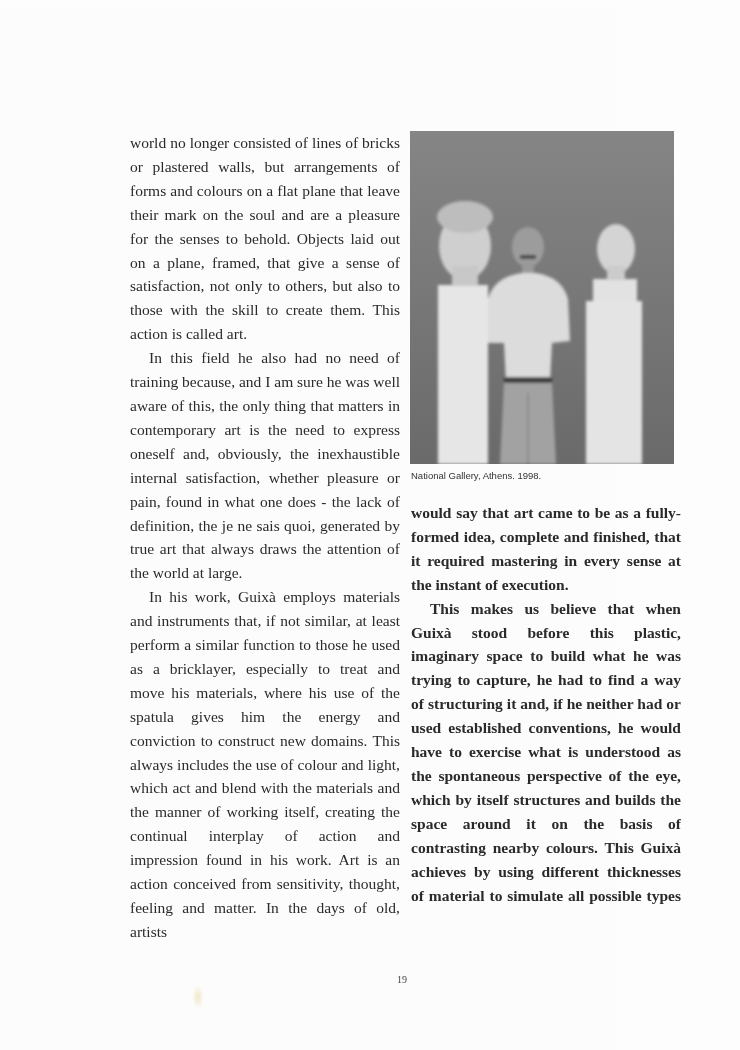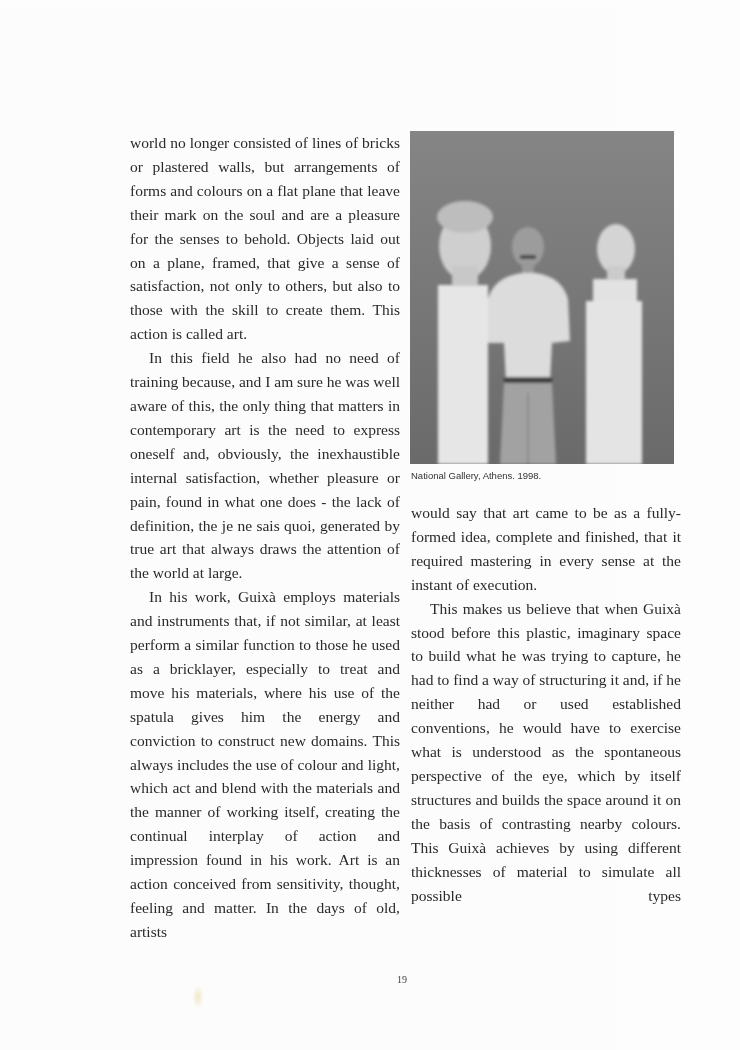--- a/index.html
+++ b/index.html
@@ -13,21 +13,21 @@
   }
   .page { position: absolute; left: 0; top: 10px; width: 616px; height: 1050px; background: #fcfcfc; }
   .col {
     position: absolute;
     width: 270px;
     font-size: 15.5px;
     line-height: 23.9px;
     text-align: justify;
   }
   .col-left { left: 130px; top: 121px; }
-  .col-right { left: 411px; top: 491px; }
+  .col-right { left: 411px; top: 491px; font-weight: bold; }
   .col p { margin: 0; }
   .col p.indent { text-indent: 19px; }
   .col p.last-no-justify-end { text-align-last: justify; }
   .photo {
     position: absolute;
     left: 410px; top: 121px;
     width: 264px; height: 333px;
     background: #7a7a7a;
     overflow: hidden;
   }

